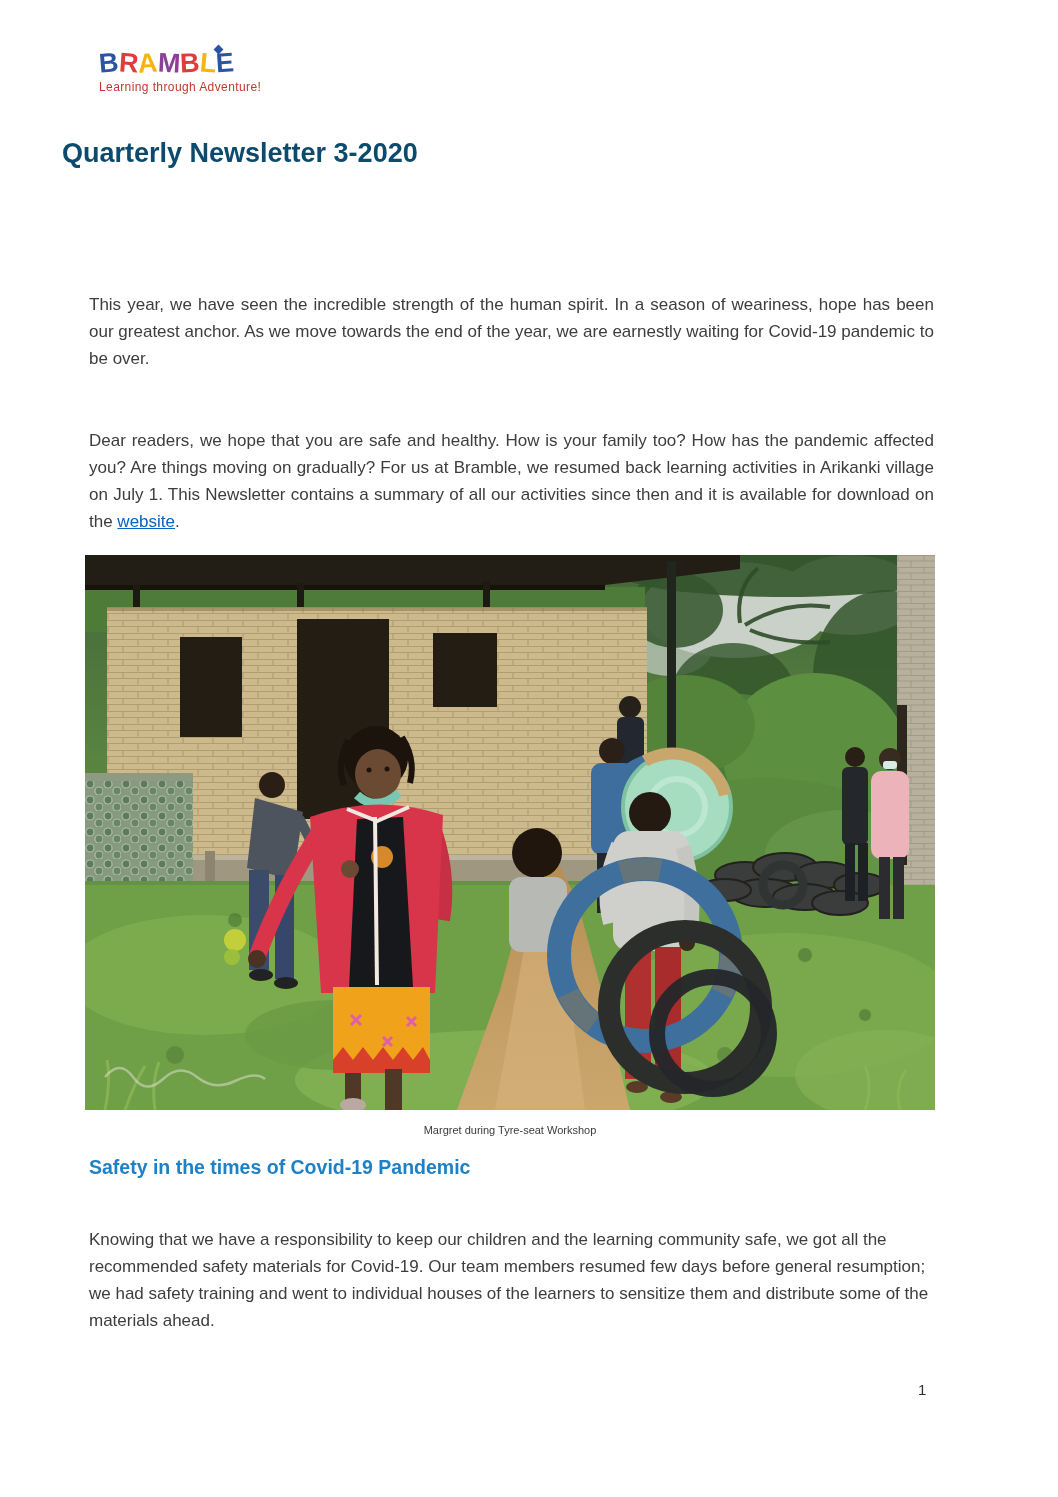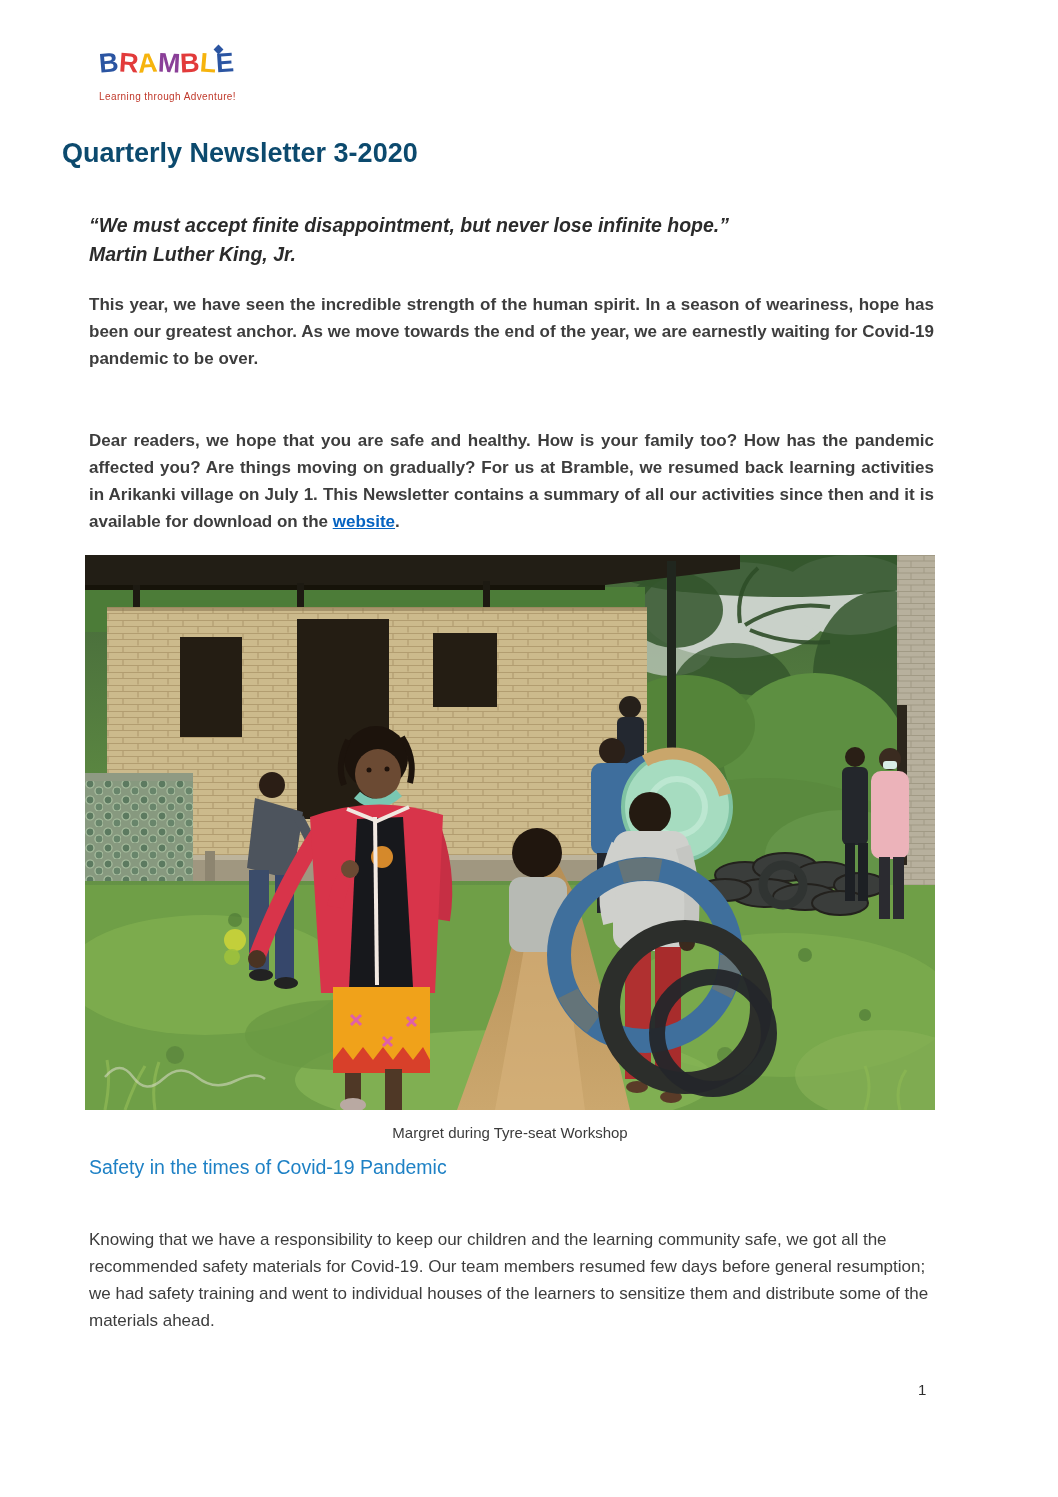--- a/index.html
+++ b/index.html
@@ -13,39 +13,39 @@
   .logo-letters span{font-weight:bold;font-size:27px;display:inline-block;}
   .l0{transform:rotate(-5deg);font-size:30px;}
   .l1{transform:rotate(4deg);}
   .l2{transform:rotate(-4deg);}
   .l3{transform:rotate(3deg);}
   .l4{transform:rotate(-3deg);}
   .l5{transform:rotate(5deg);}
   .l6{transform:rotate(-4deg);font-size:29px;}
   .logo-sparkle{position:absolute;left:116px;top:-4px;width:7px;height:7px;background:#2B55A2;
     transform:rotate(45deg);}
-  .logo-tagline{font-size:10px;color:#C0392B;margin-top:14px;letter-spacing:.4px;white-space:nowrap;}
+  .logo-tagline{font-size:12px;color:#C0392B;margin-top:3px;letter-spacing:.4px;white-space:nowrap;}
   
   .title{position:absolute;left:62px;top:138px;margin:0;font-size:27px;font-weight:bold;color:#0c4a6e;}
   
   .quote{position:absolute;left:89px;top:211px;font-size:19.5px;font-weight:bold;font-style:italic;
     color:#2b2b2b;line-height:29px;}
   
   .body{position:absolute;left:89px;width:845px;margin:0;font-size:17px;line-height:27px;color:#3d3d3d;}
-  .just{text-align:justify;font-weight:bold;}
+  .just{text-align:justify;}
   .p1{top:291px;}
   .p2{top:398px;margin-top:29px;}
   .link{color:#0563C1;text-decoration:underline;cursor:pointer;}
   
   .photo{position:absolute;left:85px;top:555px;width:850px;height:555px;background:#5d8a42;}
   .photo svg{display:block;}
   .caption{position:absolute;left:85px;top:1124px;width:850px;text-align:center;
-    font-size:15px;color:#3b3b3b;}
-  
-  .section-heading{position:absolute;left:89px;top:1156px;margin:0;font-size:19.5px;font-weight:normal;color:#1E81C5;}
+    font-size:11px;color:#3b3b3b;}
+  
+  .section-heading{position:absolute;left:89px;top:1156px;margin:0;font-size:19.5px;font-weight:bold;color:#1E81C5;}
   .p3{top:1226px;}
   
   .page-number{position:absolute;left:918px;top:1381px;font-size:15px;color:#2e2e2e;}
 </style>
 </head>
 <body>
 
 <div class="page">
 
   <div class="logo">
@@ -57,24 +57,20 @@
       <span class="l4" style="color:#E23B3B">B</span>
       <span class="l5" style="color:#F6B40E">L</span>
       <span class="l6" style="color:#2B55A2">E</span>
       <i class="logo-sparkle"></i>
     </div>
     <div class="logo-tagline">Learning through Adventure!</div>
   </div>
 
   <h1 class="title">Quarterly Newsletter 3-2020</h1>
 
-  <div class="quote">
-    <div>“We must accept finite disappointment, but never lose infinite hope.”</div>
-    <div>Martin Luther King, Jr.</div>
-  </div>
 
   <p class="body just p1">This year, we have seen the incredible strength of the human spirit. In a season of weariness, hope has been our greatest anchor. As we move towards the end of the year, we are earnestly waiting for Covid-19 pandemic to be over.</p>
 
   <p class="body just p2"><span>Dear readers, we hope that you are safe and healthy. How is your family too? How has the pandemic affected you? Are things moving on gradually? For us at Bramble, we resumed back learning activities in Arikanki village on July 1. This Newsletter contains a summary of all our activities since then and it is available for download on the </span><a class="link">website</a><span>.</span></p>
 
   <div class="photo">
     <svg width="850" height="555" viewBox="0 0 850 555" xmlns="http://www.w3.org/2000/svg">
       <defs>
         <linearGradient id="gBg" x1="0" y1="0" x2="0" y2="1">
           <stop offset="0" stop-color="#44663a"></stop>

